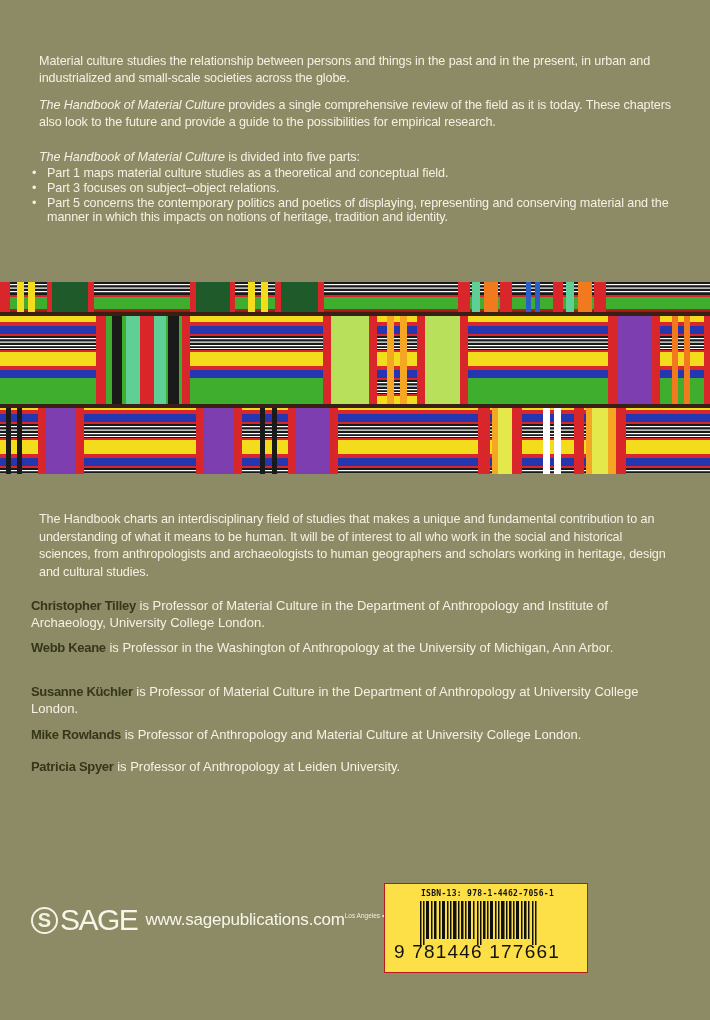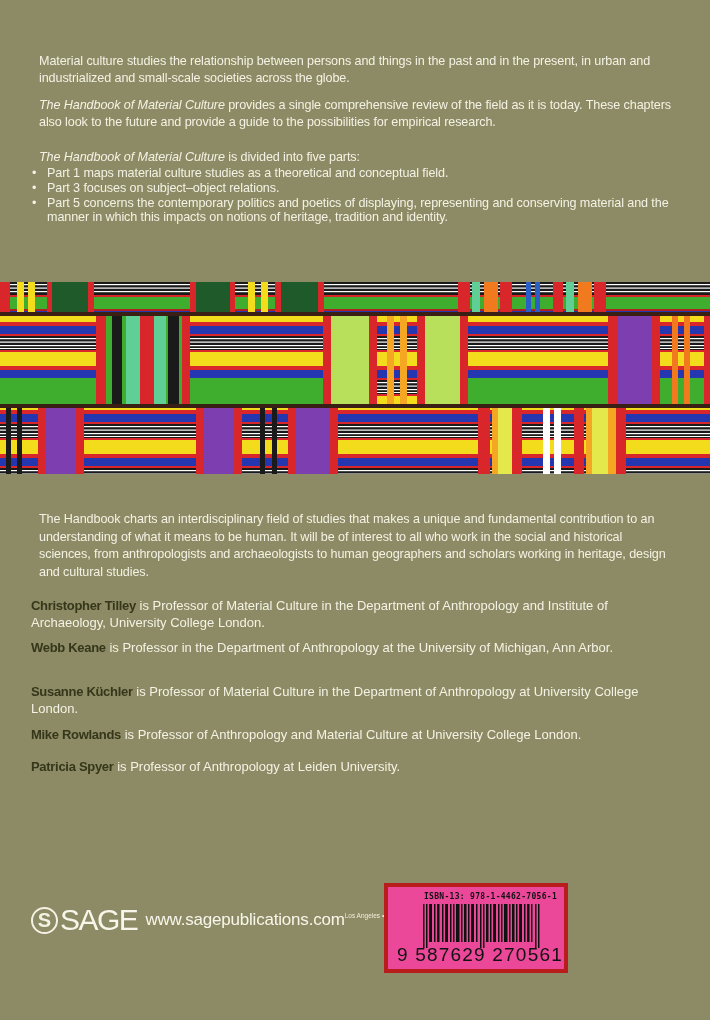--- a/index.html
+++ b/index.html
@@ -32,22 +32,22 @@
     #author-3 { top: 726px; }
     #author-4 { top: 758px; }
     #publisher { position: absolute; left: 31px; top: 905px; display: flex; align-items: center; }
     #sage-mark { width: 27px; height: 27px; border-radius: 50%; border: 2px solid #f4f2e4; box-sizing: border-box; display: flex; align-items: center; justify-content: center; margin-right: 2px; }
     #sage-mark span { font-size: 20px; font-weight: bold; color: #f4f2e4; line-height: 1; }
     #sage-word { font-size: 30px; letter-spacing: -1.5px; color: #f8f6ea; margin-right: 8px; line-height: 1; }
     #pub-right { display: flex; }
     #pub-url { font-size: 17px; line-height: 18px; color: #f8f6ea; letter-spacing: -0.2px; }
     #pub-cities { font-size: 6.5px; line-height: 9px; color: #f0eedc; }
     #barcode-box {
-      position: absolute; left: 384px; top: 883px; width: 184px; height: 90px;
-      background: #ec4899; box-sizing: border-box; border: 4px solid #b91c1c;
+      position: absolute; left: 384px; top: 883px; width: 204px; height: 90px;
+      background: #fde047; box-sizing: border-box; border: 1px solid #b91c1c;
     }
     #isbn-label { position: absolute; left: 36px; top: 5px; font-family: "DejaVu Sans Mono", monospace; font-size: 8px; color: #111; font-weight: bold; letter-spacing: 0.3px; }
     #bars { position: absolute; left: 35px; top: 17px; }
     #isbn-digits { position: absolute; left: 9px; top: 57px; font-family: "Liberation Sans", sans-serif; font-size: 19px; color: #111; letter-spacing: 1.2px; white-space: nowrap; }
   </style>
 </head>
 <body>
 
 <div class="txt" id="intro1">
   <p>Material culture studies the relationship between persons and things in the past and in the present, in urban and industrialized and small-scale societies across the globe.</p>
@@ -175,21 +175,21 @@
 </div>
 
 <div class="txt" id="handbook-desc">
   <p>The Handbook charts an interdisciplinary field of studies that makes a unique and fundamental contribution to an understanding of what it means to be human. It will be of interest to all who work in the social and historical sciences, from anthropologists and archaeologists to human geographers and scholars working in heritage, design and cultural studies.</p>
 </div>
 
 <div class="author" id="author-0">
   <span class="name">Christopher Tilley</span><span> is Professor of Material Culture in the Department of Anthropology and Institute of Archaeology, University College London.</span>
 </div>
 <div class="author" id="author-1">
-  <span class="name">Webb Keane</span><span> is Professor in the Department of Anthropology at the University of Michigan, Ann Arbor.</span>
+  <span class="name">Webb Keane</span><span> is Professor in the Washington of Anthropology at the University of Michigan, Ann Arbor.</span>
 </div>
 <div class="author" id="author-2">
   <span class="name">Susanne Küchler</span><span> is Professor of Material Culture in the Department of Anthropology at University College London.</span>
 </div>
 <div class="author" id="author-3">
   <span class="name">Mike Rowlands</span><span> is Professor of Anthropology and Material Culture at University College London.</span>
 </div>
 <div class="author" id="author-4">
   <span class="name">Patricia Spyer</span><span> is Professor of Anthropology at Leiden University.</span>
 </div>
@@ -236,14 +236,14 @@
         <rect x="89" y="0" width="2.5" height="38"></rect>
       <rect x="93" y="0" width="1.5" height="38"></rect>
         <rect x="96" y="0" width="3" height="38"></rect>
       <rect x="101" y="0" width="1.5" height="38"></rect>
         <rect x="104" y="0" width="2.5" height="38"></rect>
       <rect x="108" y="0" width="1.5" height="38"></rect>
       <rect x="112" y="0" width="1.5" height="44"></rect>
         <rect x="115" y="0" width="1.5" height="44"></rect>
     </g>
   </svg>
-  <div id="isbn-digits">9 587629 270561</div>
+  <div id="isbn-digits">9 781446 177661</div>
 </div>
 
 </body></html>

